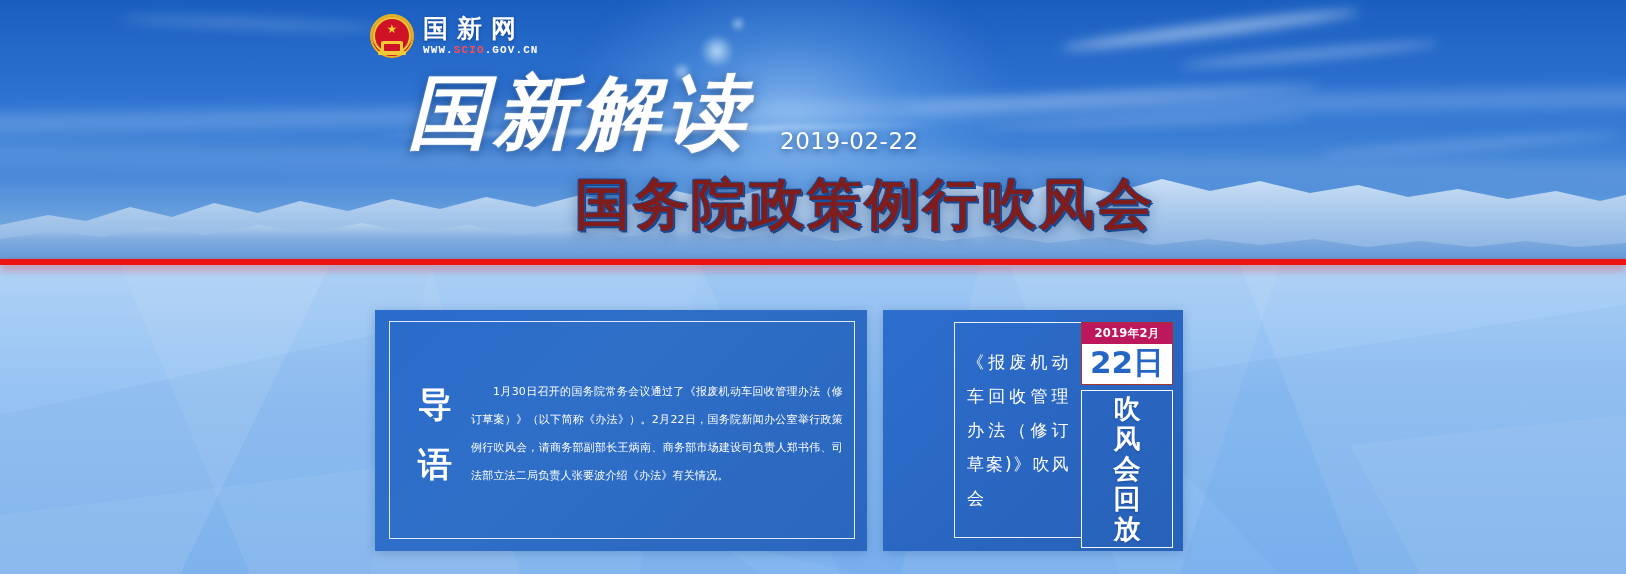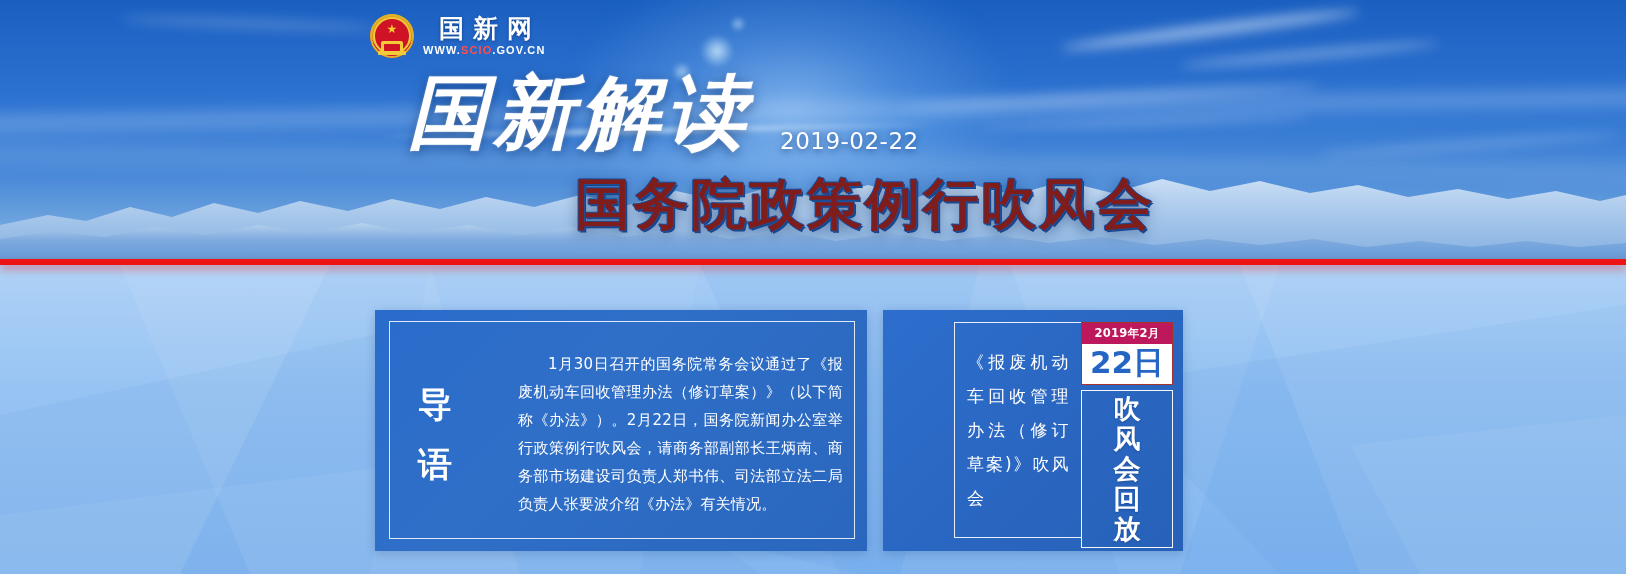--- a/index.html
+++ b/index.html
@@ -131,26 +131,25 @@
   .emblem .e-base{
     position:absolute; left:50%; bottom:3px; transform:translateX(-50%);
     width:28px; height:4px; background:#f3cb38; border-radius:1px;
   }
   .logo-text{ display:flex; flex-direction:column; gap:1px; }
   .logo-cn{
     color:#ffffff; font-size:25px; font-weight:bold; letter-spacing:9px;
     line-height:1.05;
     text-shadow:0 1px 3px rgba(0,30,80,.5);
     font-family:"DejaVu Sans","Liberation Sans",sans-serif;
-    margin-left:16px;
   }
   .logo-url{
     font-size:11px; letter-spacing:1.1px; font-weight:bold;
     color:#ffffff;
-    font-family:Liberation Sans, sans-serif;
+    font-family:Liberation Mono, monospace;
   }
   .logo-url .hl{ color:#ff4d4d; }
 
   
   .title-wrap{
     position:absolute; left:0; top:72px; width:1584px; height:105px;
     z-index:6; pointer-events:none;
   }
   .main-title{
     position:absolute; left:408px; top:0;
@@ -211,28 +210,27 @@
     display:flex; flex-direction:column;
     align-items:center; justify-content:center;
     gap:26px;
     color:#ffffff; font-weight:bold; font-size:34px; line-height:1;
     font-family:"DejaVu Sans","Liberation Sans",sans-serif;
     padding-left:10px;
   }
   .intro-text{
     flex:1 1 auto;
     color:#ffffff;
-    font-size:15px;
+    font-size:11px;
     line-height:28px;
     text-align:justify;
     text-indent:2em;
     letter-spacing:.2px;
     font-family:"DejaVu Sans","Liberation Sans",sans-serif;
     padding-right:4px;
-    margin-left:47px;
   }
 
   
   .card-topic{
     position:absolute; left:883px; top:0;
     width:300px; height:241px;
     background:linear-gradient(135deg,#2d6ecd 0%,#2a67c2 50%,#2761b8 100%);
     box-shadow:0 2px 10px rgba(10,45,100,.22);
   }
   .topic-inner{

